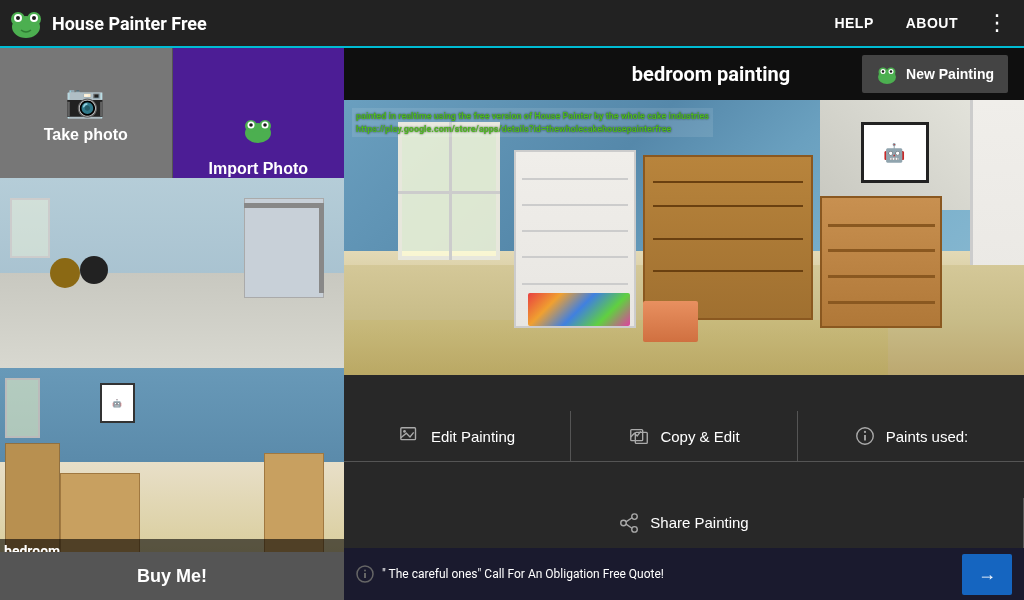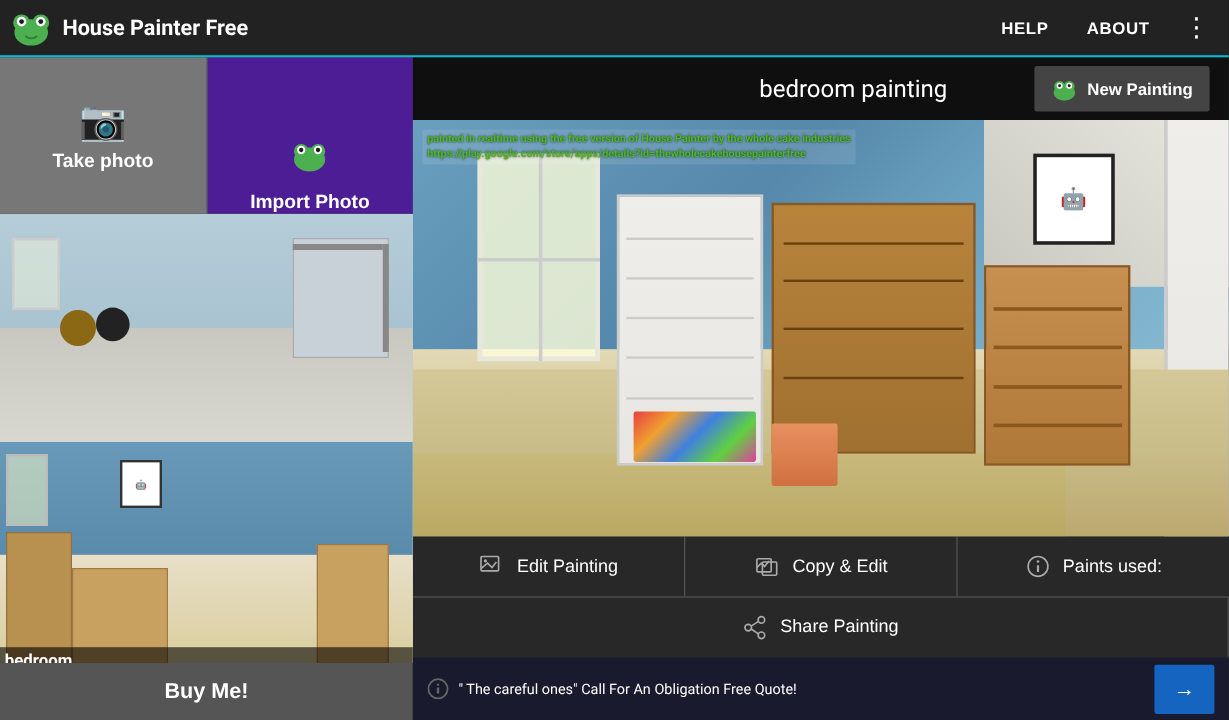--- a/index.html
+++ b/index.html
@@ -158,21 +158,21 @@
       align-items: center;
       justify-content: space-between;
       padding: 0 16px;
       position: relative;
       z-index: 10;
     }
 
     .painting-title {
       color: #fff;
       font-size: 20px;
-      font-weight: 400;
+      font-weight: 700;
       flex: 1;
       text-align: center;
     }
 
     .new-painting-btn {
       background: #444;
       border: none;
       color: #fff;
       font-size: 14px;
       font-weight: bold;
@@ -230,20 +230,21 @@
       border: none;
       background: none;
       color: #fff;
       font-size: 15px;
       font-weight: 500;
       border-right: 1px solid #555;
     }
 
     .action-item:last-child {
       border-right: none;
+      margin-top: 36px;
     }
 
     
     .notification-bar {
       height: 52px;
       background: #1a1a2e;
       display: flex;
       align-items: center;
       padding: 0 12px;
       gap: 8px;

